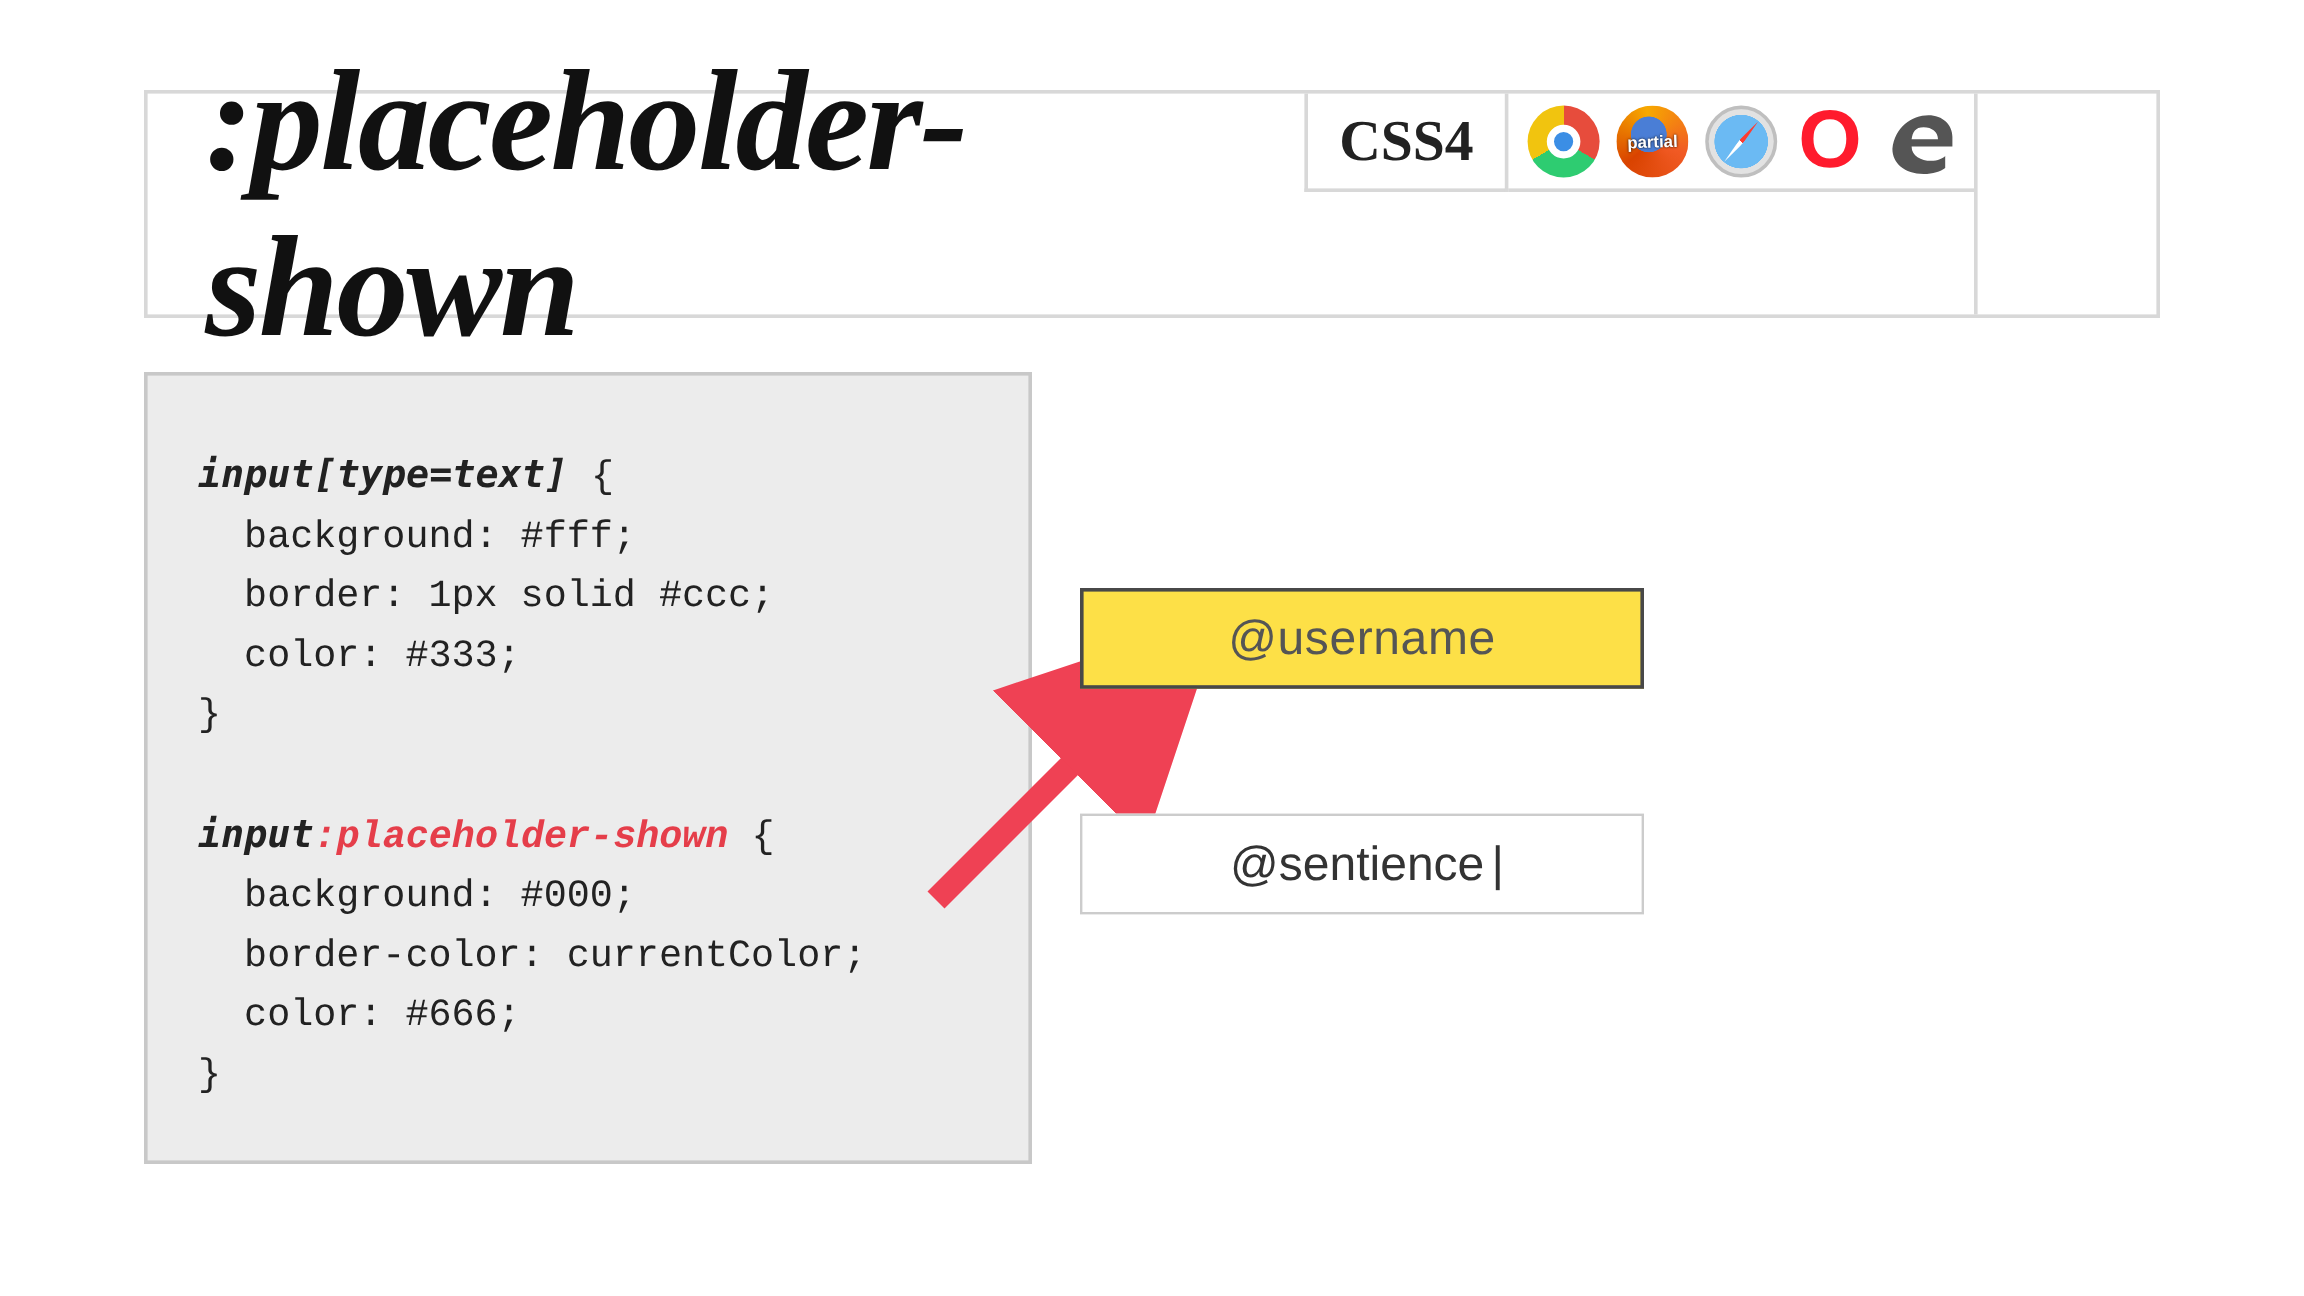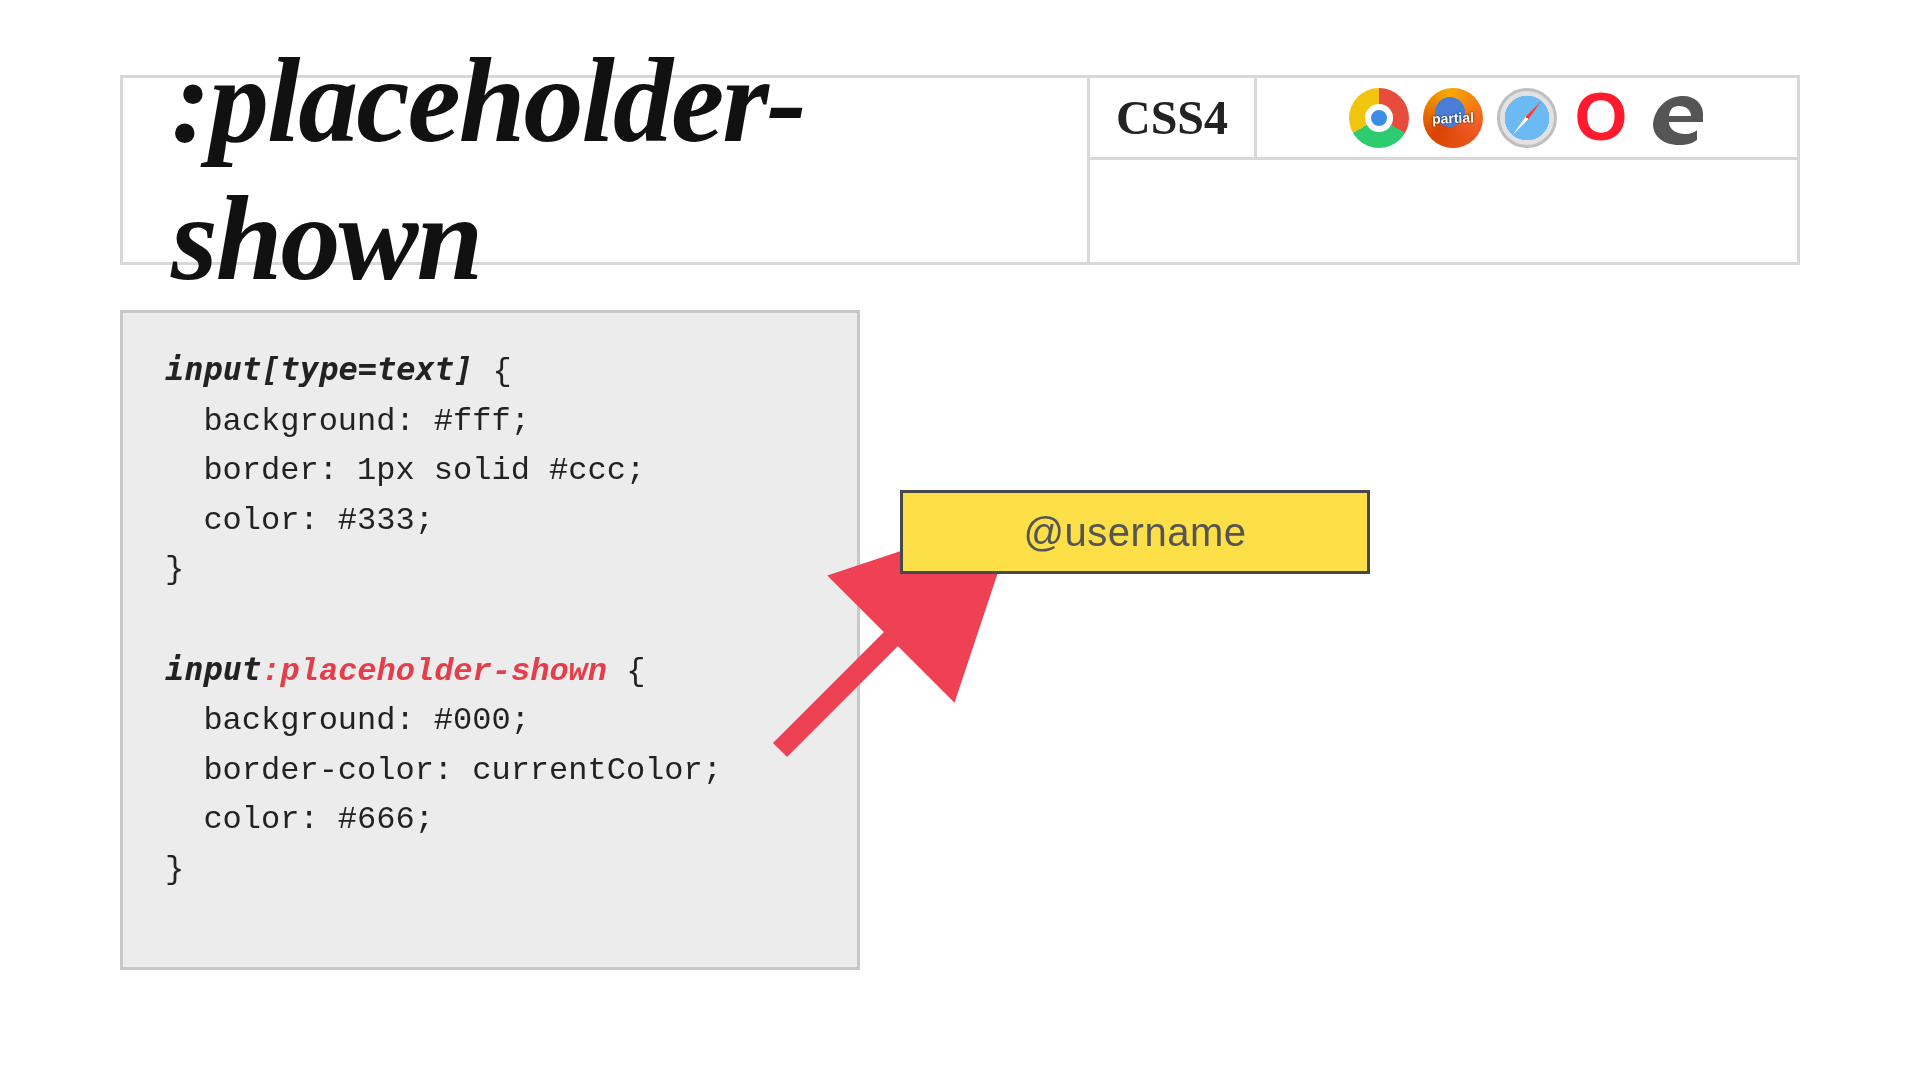--- a/index.html
+++ b/index.html
@@ -27,21 +27,20 @@
     padding-left: 48px;
     font-family: "Bradley Hand", "Brush Script MT", "Comic Sans MS", cursive;
     font-style: italic;
     font-weight: 700;
     font-size: 120px;
     color: #111;
     letter-spacing: -2px;
   }
   .banner-right {
     display: flex;
-    flex-direction: column;
     width: 710px;
   }
   .banner-top-row {
     display: flex;
     height: 82px;
   }
   .css-badge {
     width: 170px;
     border-left: 3px solid #d8d8d8;
     border-bottom: 3px solid #d8d8d8;
@@ -140,21 +139,21 @@
   }
   .edge svg { width: 60px; height: 60px; }
 
   
   .code-block {
     position: absolute;
     left: 120px; top: 310px;
     width: 740px; height: 660px;
     background: #ececec;
     border: 3px solid #c8c8c8;
-    padding: 32px 42px;
+    padding: 58px 42px;
   }
   pre {
     font-family: "SFMono-Regular", Consolas, "Liberation Mono", Menlo, monospace;
     font-size: 32px;
     line-height: 1.55;
     color: #222;
     white-space: pre;
   }
   pre .selector {
     font-family: "Lucida Console", Menlo, monospace;
@@ -253,13 +252,17 @@
       <path d="M0 0 L10 5 L0 10 z" fill="#ef4154"></path>
     </marker>
   </defs>
   <line x1="30" y1="240" x2="230" y2="40" stroke="#ef4154" stroke-width="20" marker-end="url(#ah)"></line>
 </svg>
 
 <div class="demo">
   <div class="input dark">
     <span>@username</span>
   </div>
+  <div class="input light">
+    <span>@sentience</span>
+      <span class="caret">|</span>
+  </div>
 </div>
 
 </body></html>

